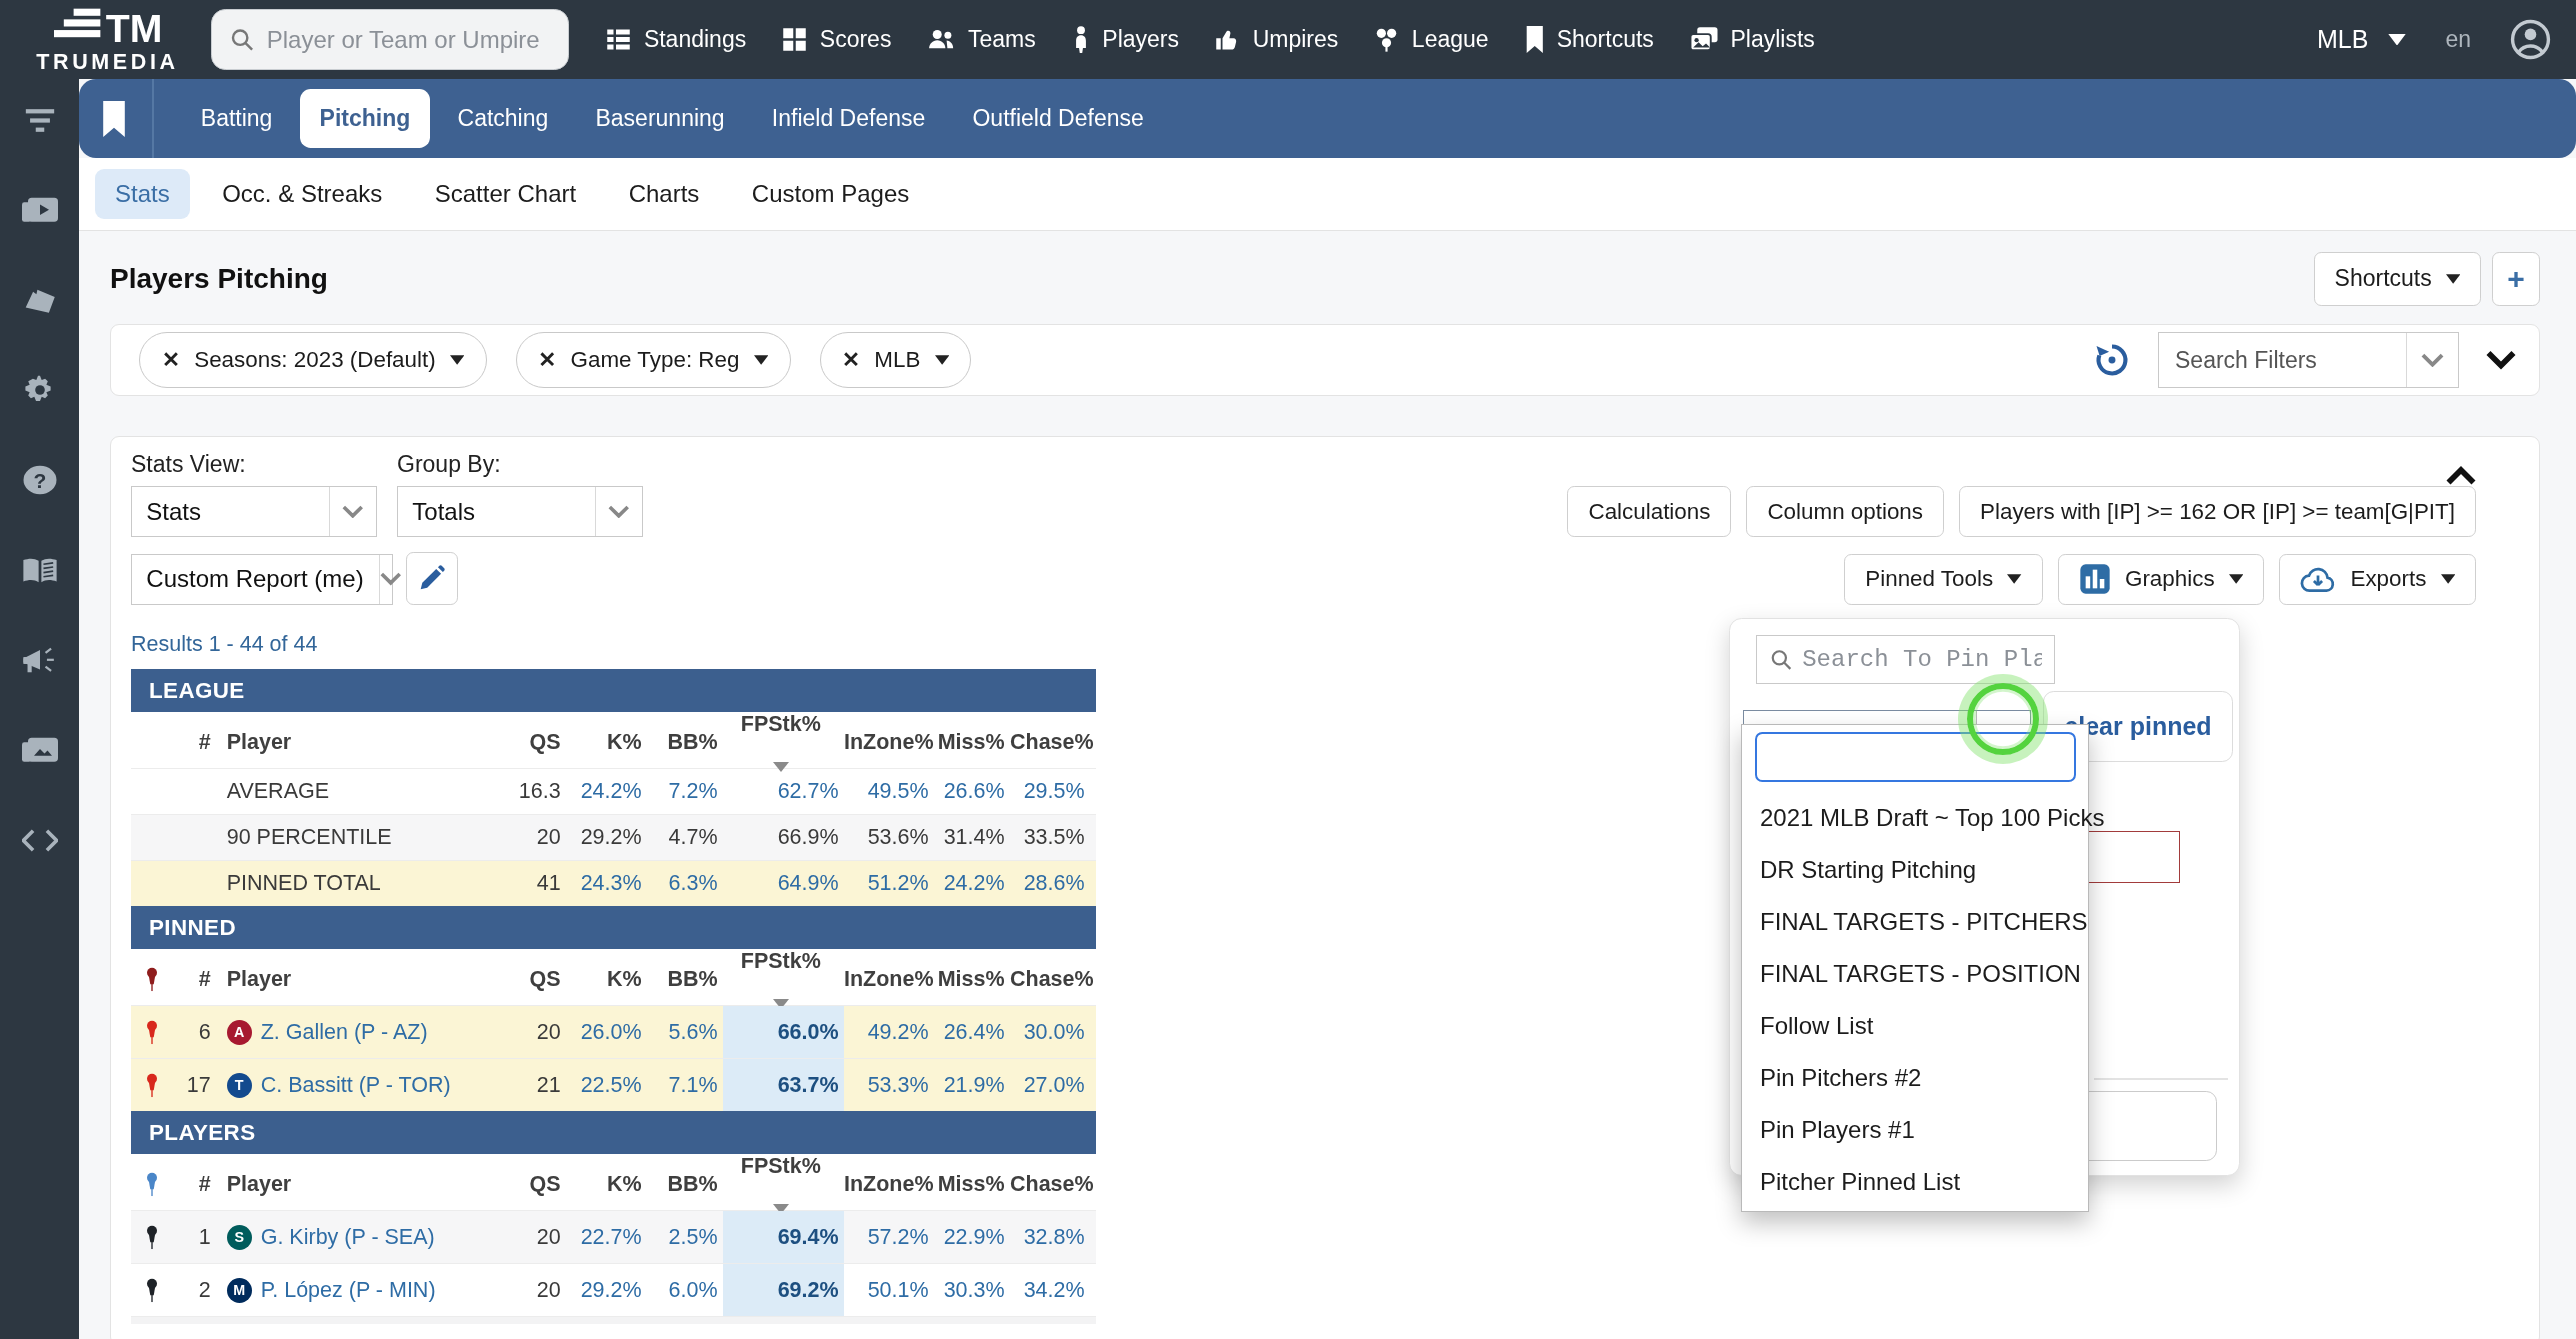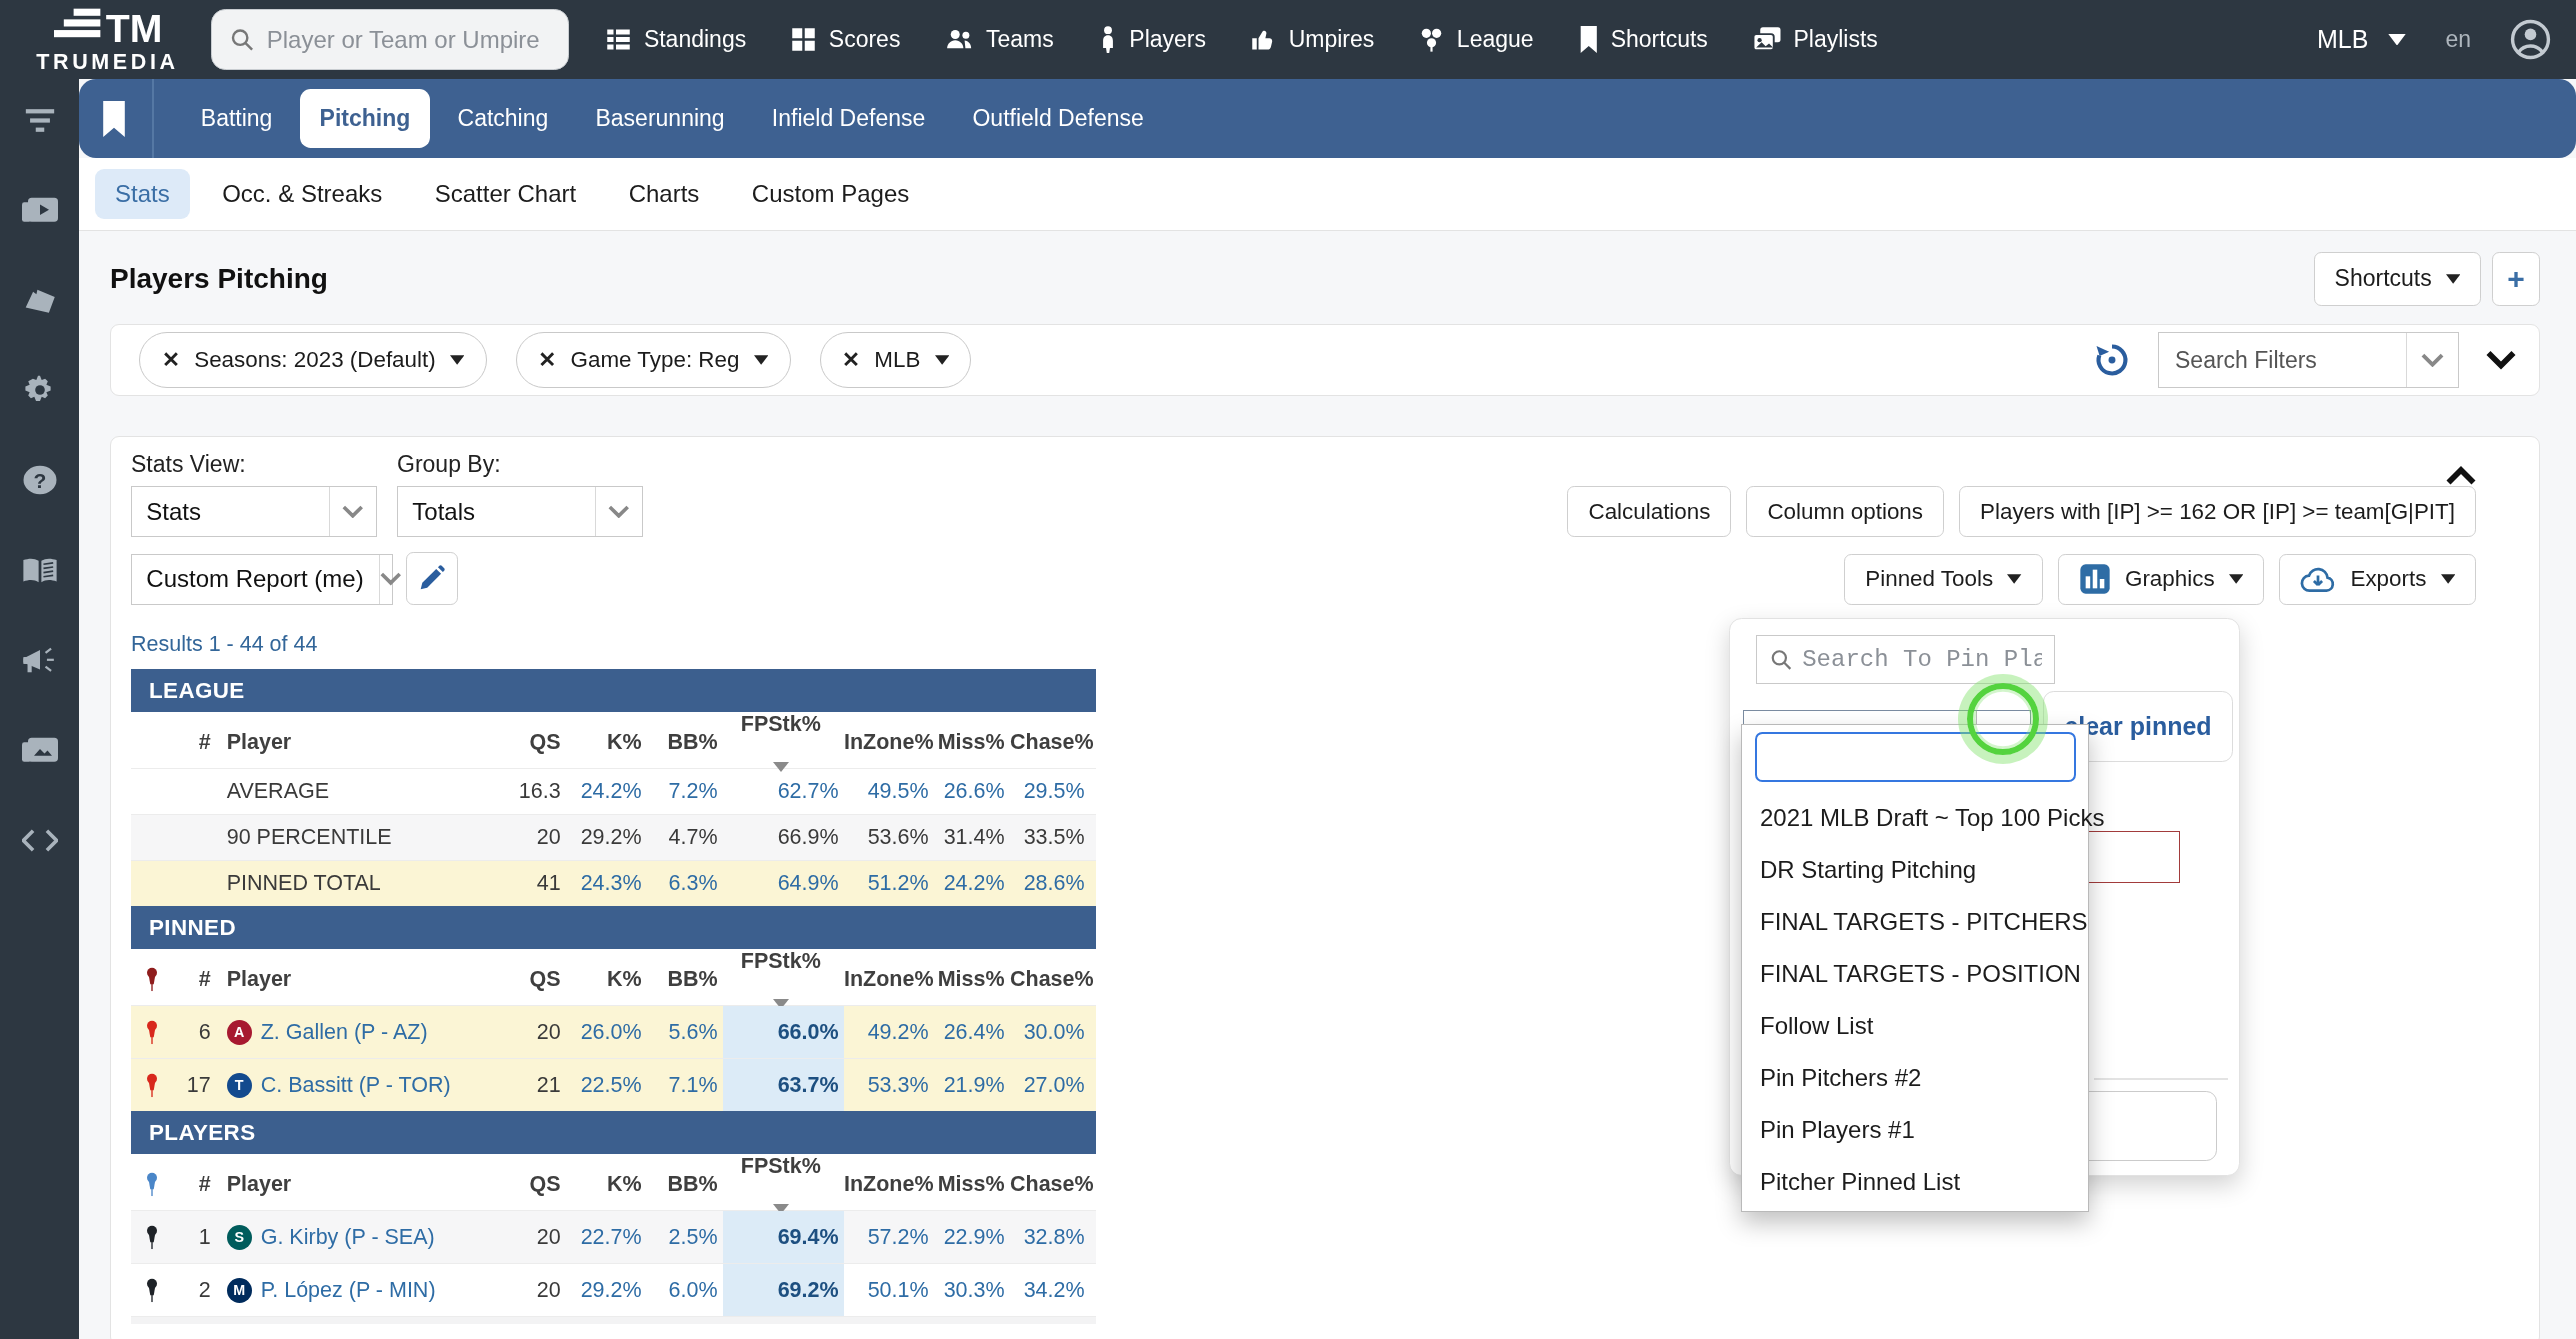--- a/index.html
+++ b/index.html
@@ -11,21 +11,21 @@
   .topbar { position: absolute; top:0; left:0; right:0; height:79px; background:#2d3741;
             display:flex; align-items:center; padding:0 25px 0 18px; z-index:10; }
   .logo { display:flex; flex-direction:column; align-items:center; width:179px; color:#fff; }
   .logo svg { display:block; }
   .brand { font-size:21.5px; font-weight:bold; letter-spacing:3.6px; color:#ffffff; margin-top:1.8px; }
   .gsearch { display:flex; align-items:center; gap:12.5px; width:358px; height:61px; margin-left:14.3px;
              background:#f2f3f4; border:0.9px solid #c9cdd1; border-radius:14.3px; padding:0 18px; color:#777; }
   .gsearch input { border:none; outline:none; background:transparent; font-size:24px; color:#444;
                    font-family:inherit; width:100%; }
   .gsearch input::placeholder { color:#8b9097; }
-  .topnav { display:flex; align-items:center; gap:44px; margin-left:36px; }
+  .topnav { display:flex; align-items:center; gap:35px; margin-left:36px; }
   .nav-item { display:flex; align-items:center; gap:11.6px; color:#fff; font-size:23px; cursor:pointer; white-space:nowrap; }
   .nav-item svg { flex:0 0 auto; }
   .top-right { margin-left:auto; display:flex; align-items:center; gap:39px; }
   .league-sel { display:flex; align-items:center; gap:20px; color:#fff; font-size:25px; }
   .lang { color:#aeb6bd; font-size:23px; }
   .avatar { width:41px; height:41px; color:#c3cad1; }
 
   
   .sidebar { position:absolute; top:79px; left:0; bottom:0; width:79px; background:#2d3741; z-index:9;
              display:flex; flex-direction:column; align-items:center; padding-top:25px; gap:58px; }

